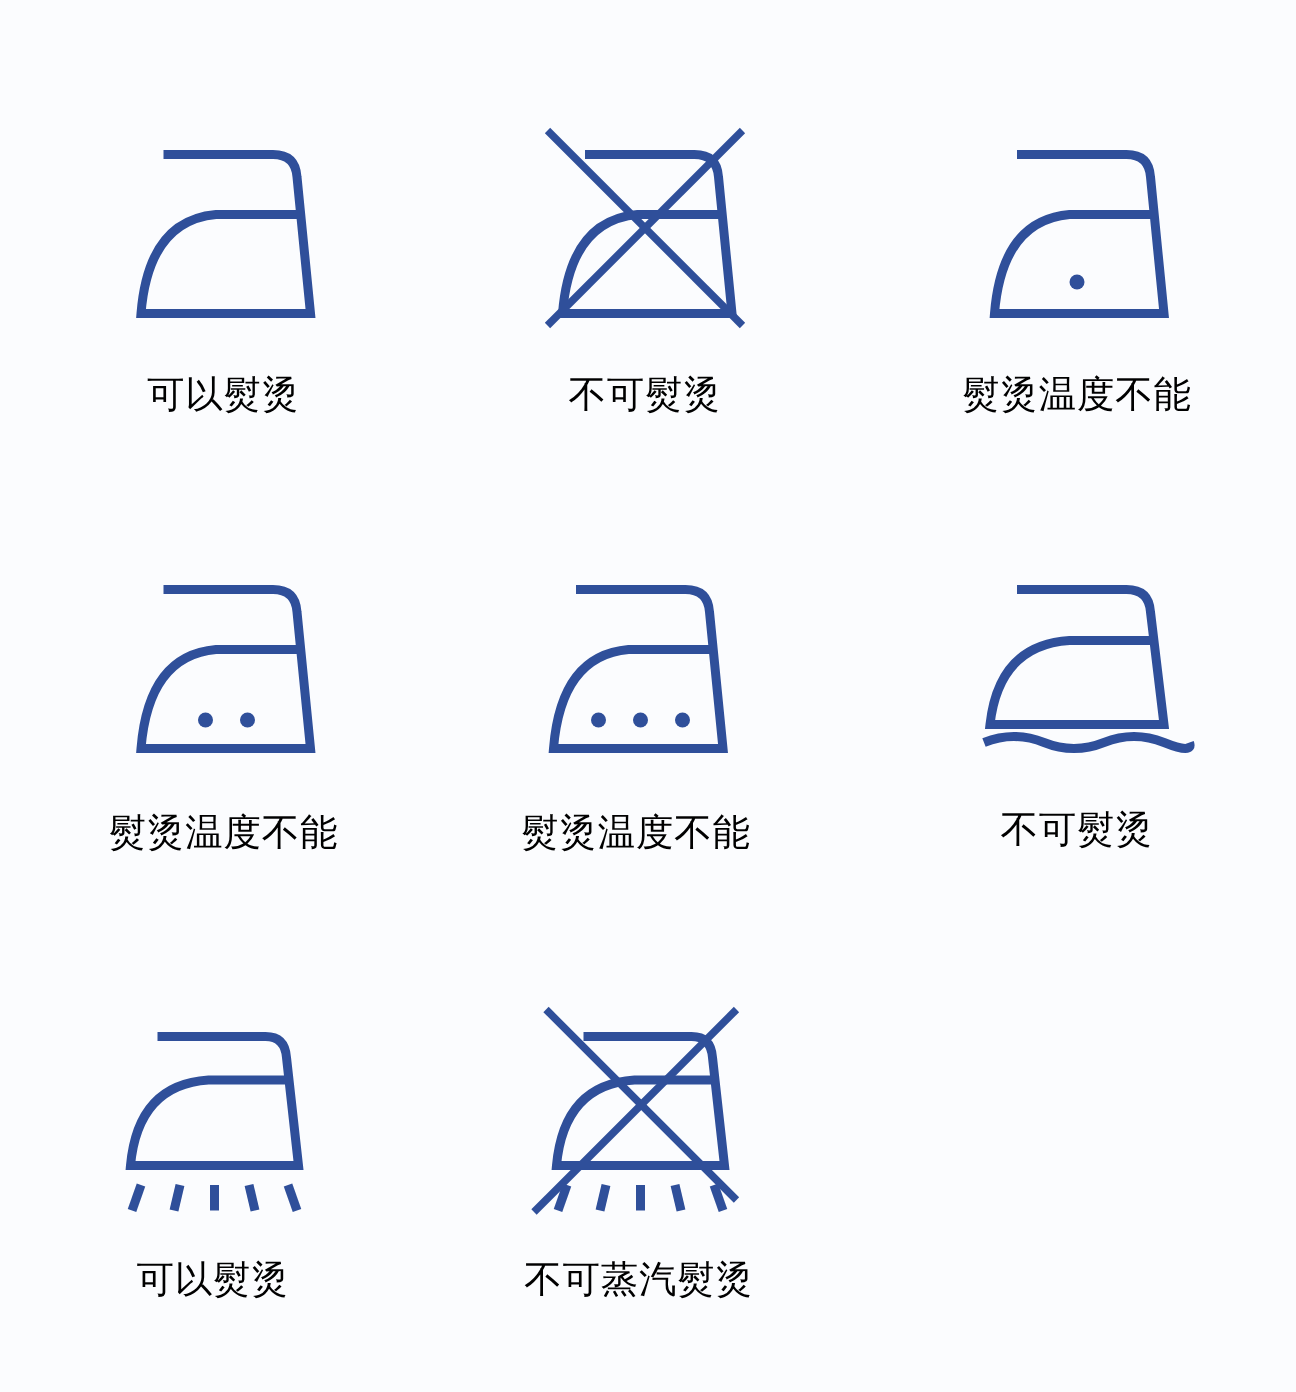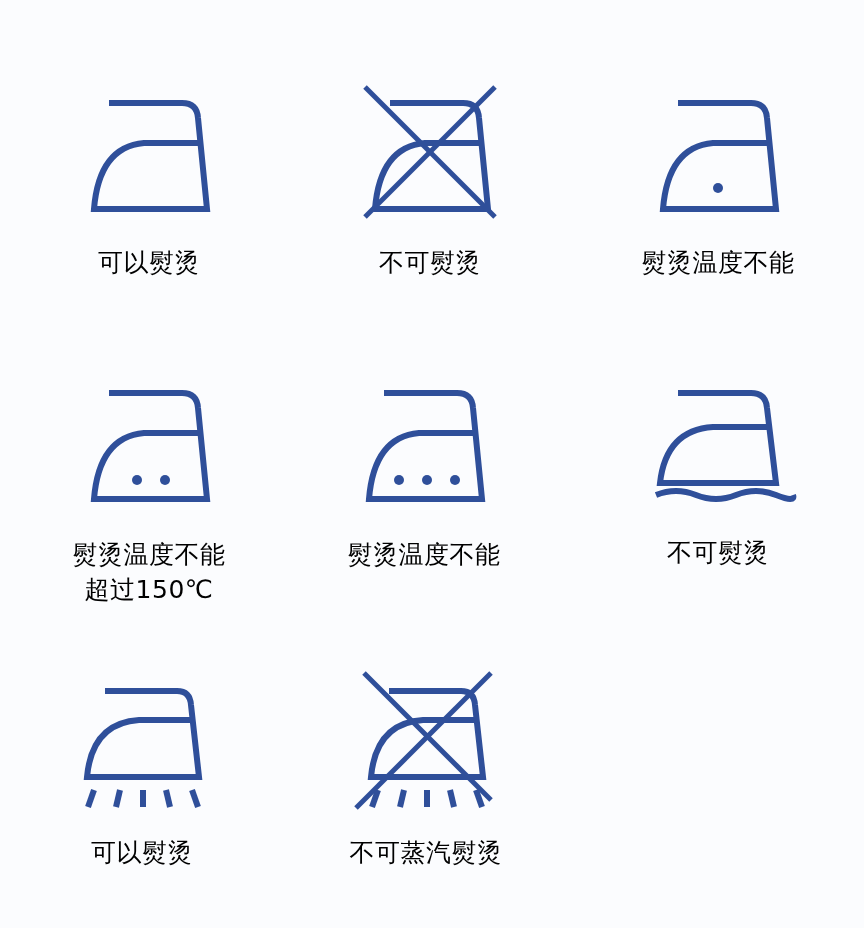--- a/index.html
+++ b/index.html
@@ -55,21 +55,20 @@
 <div class="cell" style="left:9px; top:385px;">
   <svg width="280" height="130">
     <g fill="none" stroke="#2f4f9a" stroke-width="6">
       <path d="M100 8 H173 Q188 8 189 23 L198 114 H85 Q90 52 135 48 H192"></path>
     </g>
     <circle cx="128" cy="95" r="5" fill="#2f4f9a"></circle>
     <circle cx="156" cy="95" r="5" fill="#2f4f9a"></circle>
   </svg>
   <div class="label" style="top:152px;">
     <span>熨烫温度不能</span>
-    <span>超过150℃</span>
   </div>
 </div>
 
 <div class="cell" style="left:284px; top:385px;">
   <svg width="280" height="130">
     <g fill="none" stroke="#2f4f9a" stroke-width="6">
       <path d="M100 8 H173 Q188 8 189 23 L198 114 H85 Q90 52 135 48 H192"></path>
     </g>
     <circle cx="115" cy="95" r="5" fill="#2f4f9a"></circle>
     <circle cx="143" cy="95" r="5" fill="#2f4f9a"></circle>

